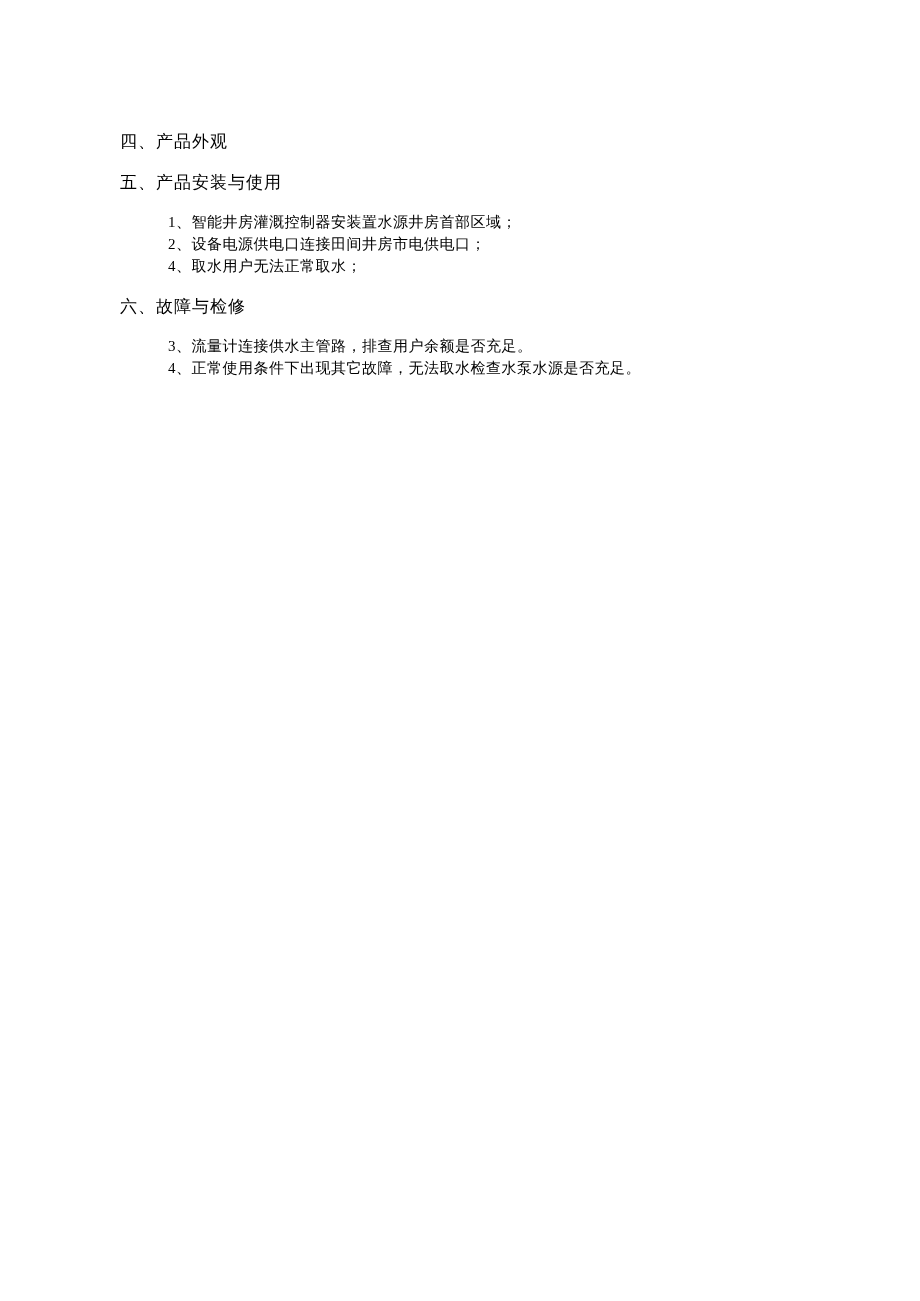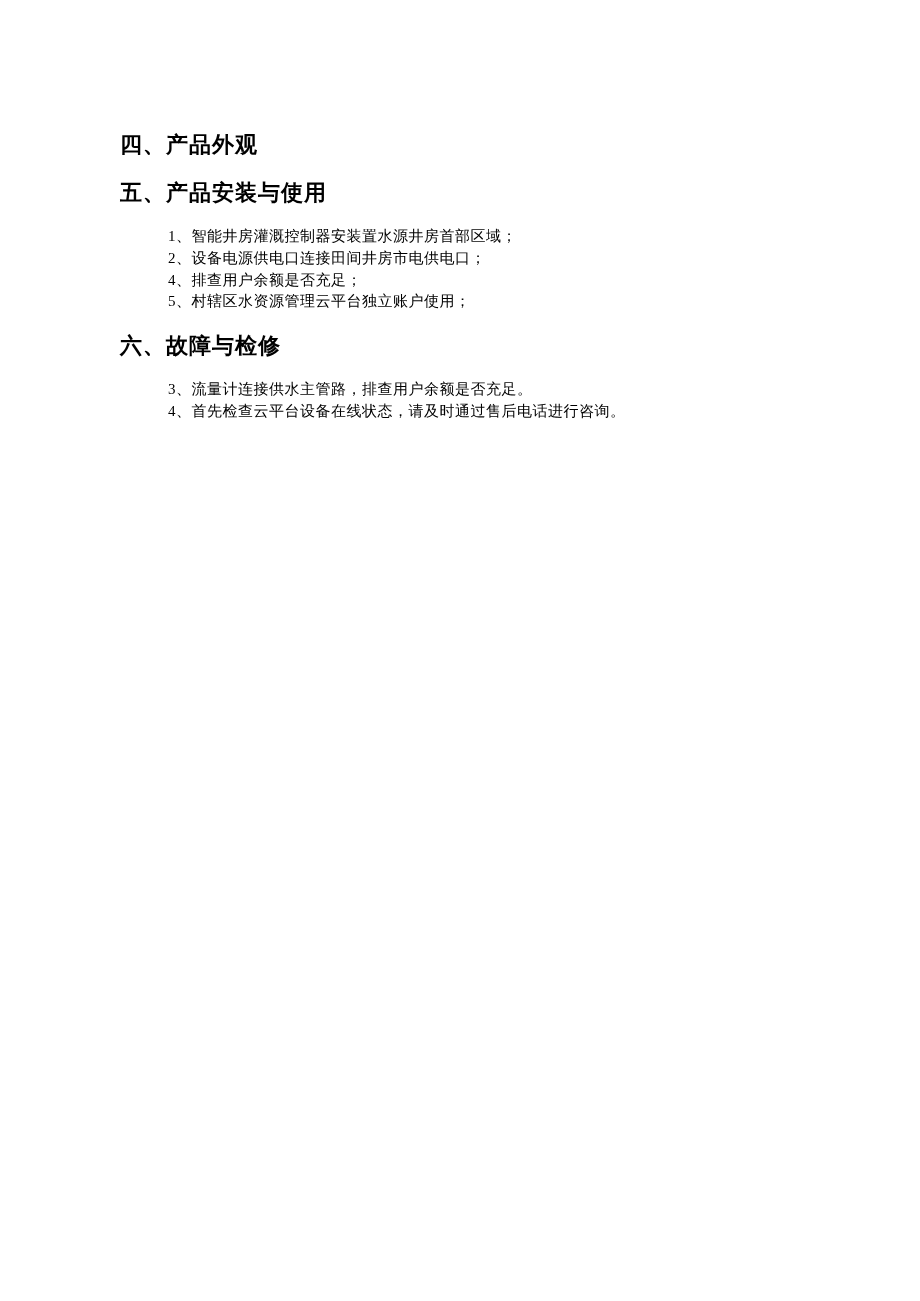--- a/index.html
+++ b/index.html
@@ -9,22 +9,22 @@
     }
     body {
       width: 920px;
       height: 1301px;
       background: #ffffff;
       font-family: "SimSun", "宋体", serif;
       color: #000000;
       padding: 130px 120px 0 120px;
     }
     .heading {
-      font-size: 22px;
-      font-weight: bold;
+      font-size: 17px;
+      font-weight: normal;
       margin-bottom: 18px;
       letter-spacing: 1px;
     }
     .heading-gap {
       margin-top: 4px;
     }
     .list {
       padding-left: 48px;
       margin-bottom: 18px;
     }
@@ -48,28 +48,25 @@
 
 <div class="heading heading-gap">五、产品安装与使用</div>
 <div class="list">
   <div class="list-item">
     <span class="item-number">1、</span><span class="item-text">智能井房灌溉控制器安装置水源井房首部区域；</span>
   </div>
   <div class="list-item">
     <span class="item-number">2、</span><span class="item-text">设备电源供电口连接田间井房市电供电口；</span>
   </div>
   <div class="list-item">
-    <span class="item-number">4、</span><span class="item-text">排查用户余额是否充足；</span>
-  </div>
-  <div class="list-item">
-    <span class="item-number">5、</span><span class="item-text">村辖区水资源管理云平台独立账户使用；</span>
+    <span class="item-number">4、</span><span class="item-text">取水用户无法正常取水；</span>
   </div>
 </div>
 
 <div class="heading">六、故障与检修</div>
 <div class="list">
   <div class="list-item">
     <span class="item-number">3、</span><span class="item-text">流量计连接供水主管路，排查用户余额是否充足。</span>
   </div>
   <div class="list-item">
-    <span class="item-number">4、</span><span class="item-text">首先检查云平台设备在线状态，请及时通过售后电话进行咨询。</span>
+    <span class="item-number">4、</span><span class="item-text">正常使用条件下出现其它故障，无法取水检查水泵水源是否充足。</span>
   </div>
 </div>
 
 </body></html>

